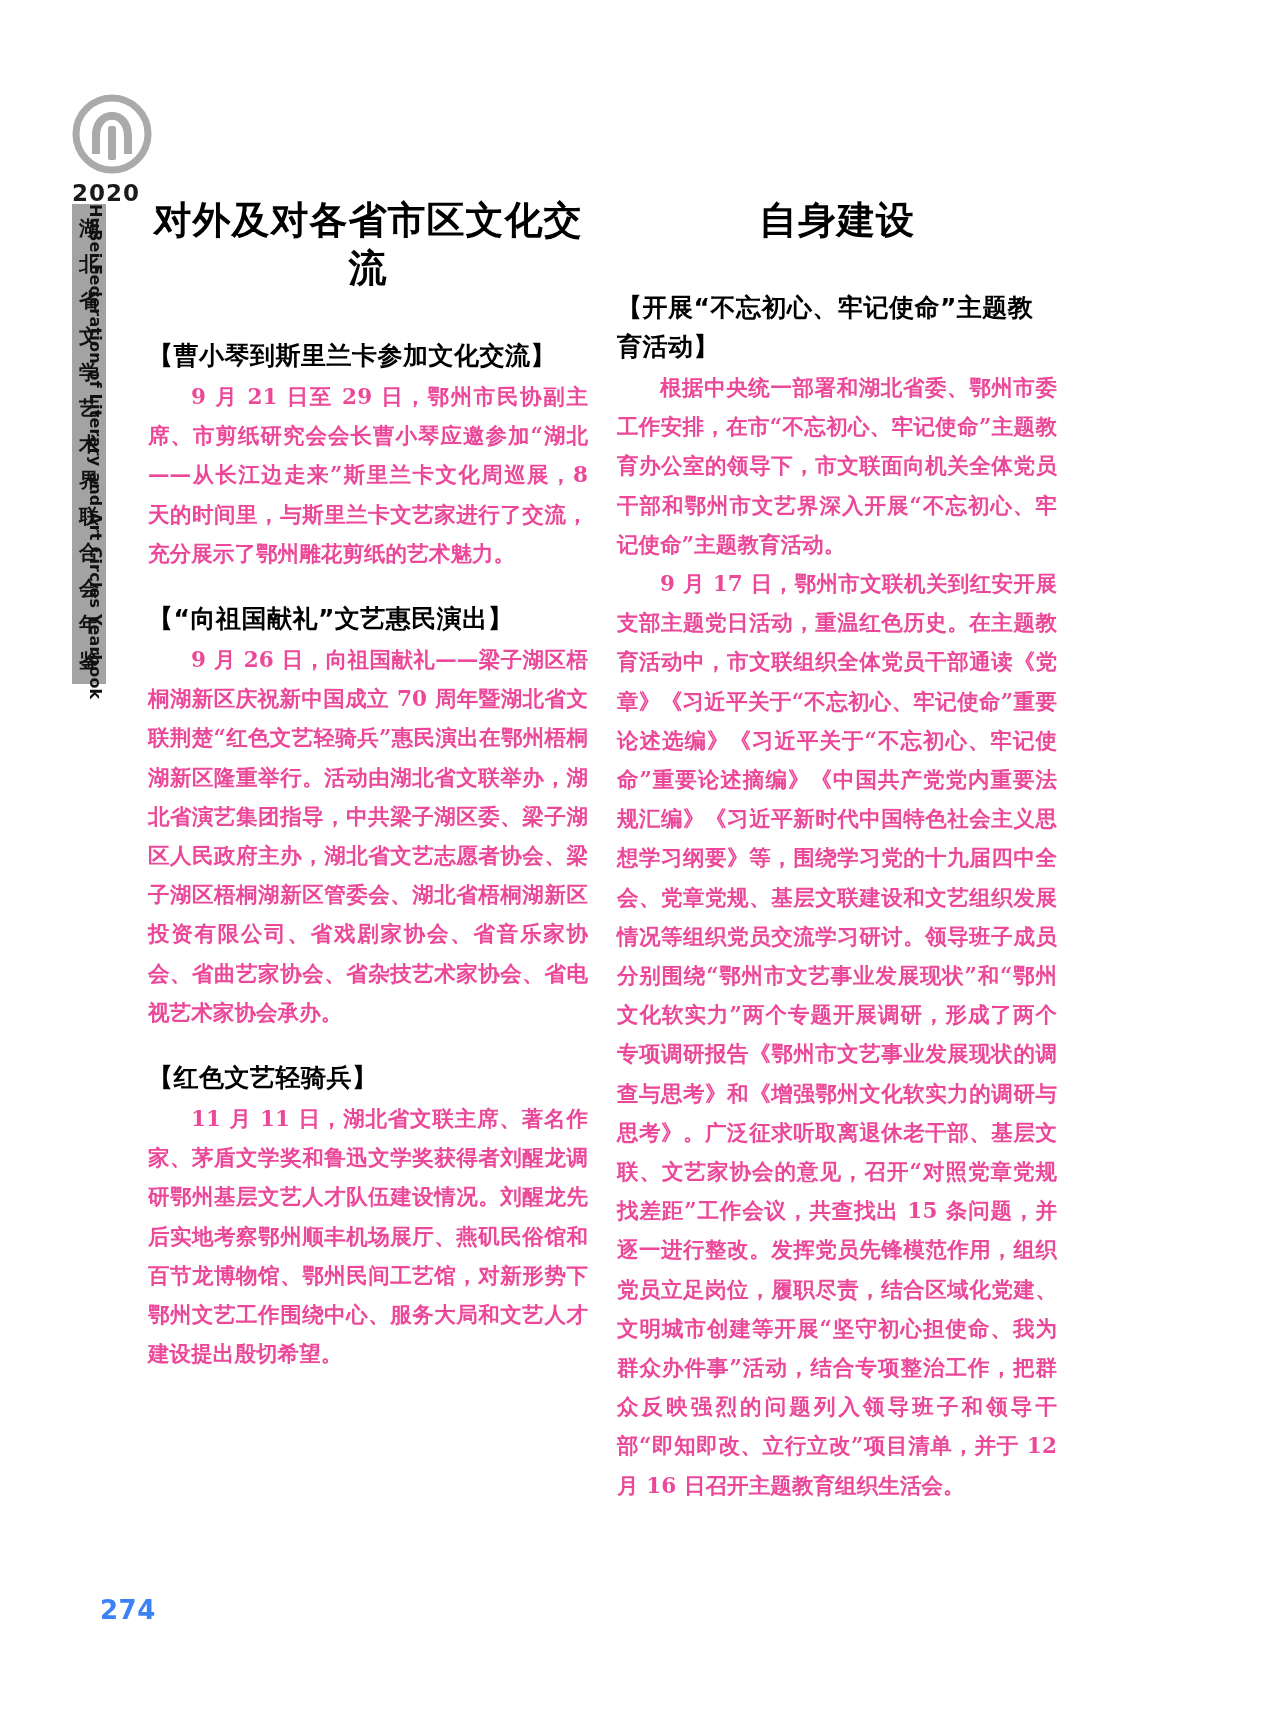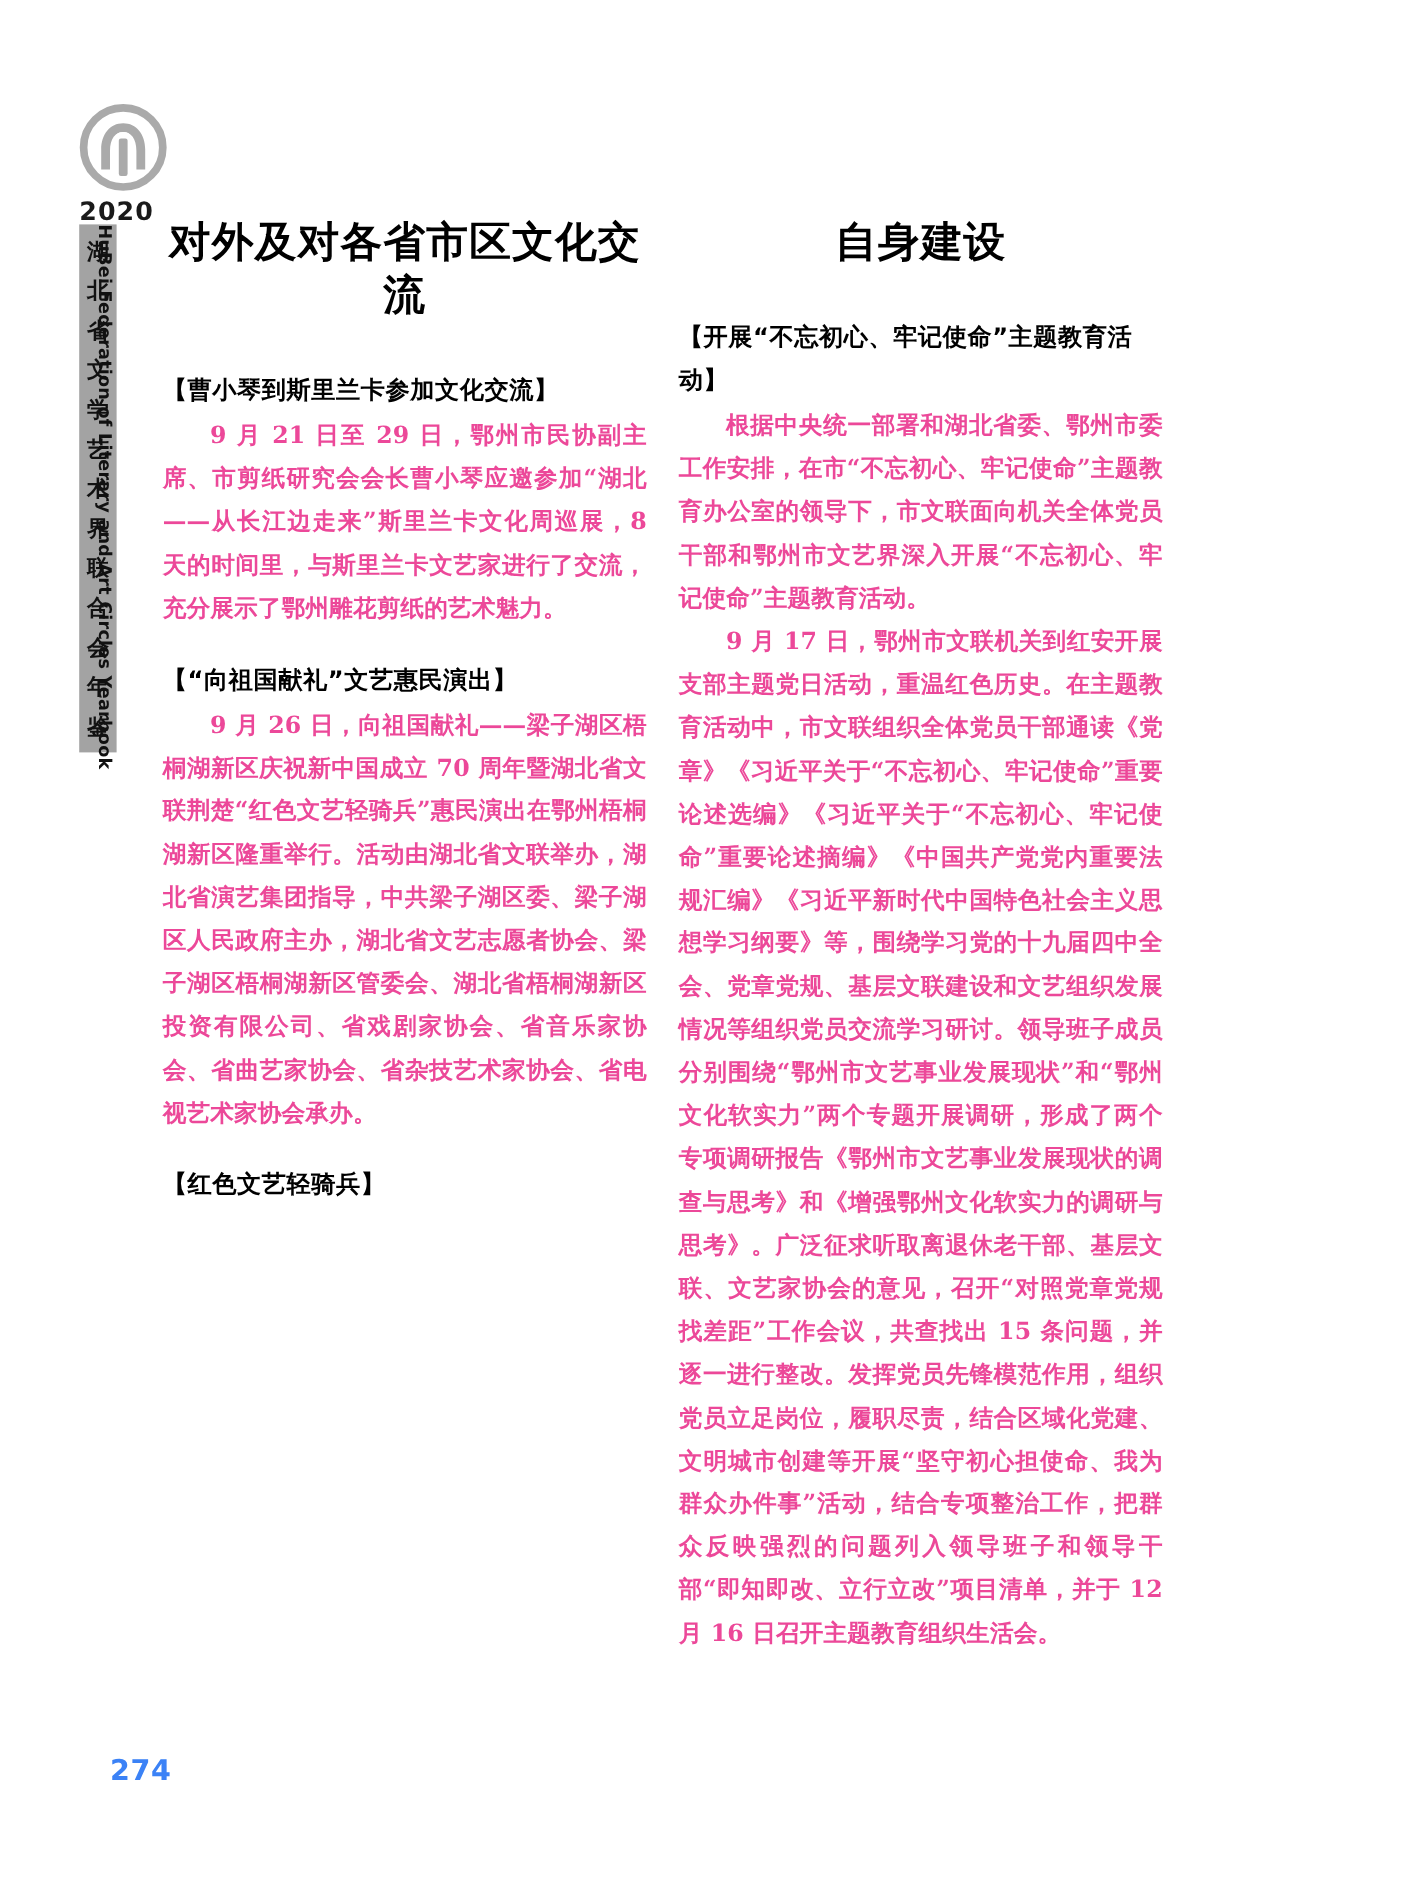--- a/index.html
+++ b/index.html
@@ -102,21 +102,21 @@
     margin: 0 0 44px 0;
     text-align: center;
   }
   .section-title.center { text-align: center; }
 
   .article { margin-bottom: 26px; }
 
   .article-title {
     font-family: "DejaVu Sans", sans-serif;
     font-weight: 700;
-    font-size: 22px;
+    font-size: 25px;
     line-height: 39px;
     color: #000;
     margin: 0 0 2px 0;
     letter-spacing: 0.5px;
   }
 
   .para {
     font-family: "DejaVu Serif", "Liberation Serif", serif;
     font-weight: 700;
     font-size: 21.5px;
@@ -174,20 +174,21 @@
       <p class="para">9 月 21 日至 29 日，鄂州市民协副主席、市剪纸研究会会长曹小琴应邀参加“湖北——从长江边走来”斯里兰卡文化周巡展，8 天的时间里，与斯里兰卡文艺家进行了交流，充分展示了鄂州雕花剪纸的艺术魅力。</p>
     </div>
 
     <div class="article">
       <h2 class="article-title">【“向祖国献礼”文艺惠民演出】</h2>
       <p class="para">9 月 26 日，向祖国献礼——梁子湖区梧桐湖新区庆祝新中国成立 70 周年暨湖北省文联荆楚“红色文艺轻骑兵”惠民演出在鄂州梧桐湖新区隆重举行。活动由湖北省文联举办，湖北省演艺集团指导，中共梁子湖区委、梁子湖区人民政府主办，湖北省文艺志愿者协会、梁子湖区梧桐湖新区管委会、湖北省梧桐湖新区投资有限公司、省戏剧家协会、省音乐家协会、省曲艺家协会、省杂技艺术家协会、省电视艺术家协会承办。</p>
     </div>
 
     <div class="article">
       <h2 class="article-title">【红色文艺轻骑兵】</h2>
+      <p class="para">11 月 11 日，湖北省文联主席、著名作家、茅盾文学奖和鲁迅文学奖获得者刘醒龙调研鄂州基层文艺人才队伍建设情况。刘醒龙先后实地考察鄂州顺丰机场展厅、燕矶民俗馆和百节龙博物馆、鄂州民间工艺馆，对新形势下鄂州文艺工作围绕中心、服务大局和文艺人才建设提出殷切希望。</p>
     </div>
   </div>
 
   <div class="col col-right">
     <h1 class="section-title center">自身建设</h1>
 
     <div class="article">
       <h2 class="article-title">【开展“不忘初心、牢记使命”主题教育活动】</h2>
       <p class="para">根据中央统一部署和湖北省委、鄂州市委工作安排，在市“不忘初心、牢记使命”主题教育办公室的领导下，市文联面向机关全体党员干部和鄂州市文艺界深入开展“不忘初心、牢记使命”主题教育活动。</p>
       <p class="para tight">9 月 17 日，鄂州市文联机关到红安开展支部主题党日活动，重温红色历史。在主题教育活动中，市文联组织全体党员干部通读《党章》《习近平关于“不忘初心、牢记使命”重要论述选编》《习近平关于“不忘初心、牢记使命”重要论述摘编》《中国共产党党内重要法规汇编》《习近平新时代中国特色社会主义思想学习纲要》等，围绕学习党的十九届四中全会、党章党规、基层文联建设和文艺组织发展情况等组织党员交流学习研讨。领导班子成员分别围绕“鄂州市文艺事业发展现状”和“鄂州文化软实力”两个专题开展调研，形成了两个专项调研报告《鄂州市文艺事业发展现状的调查与思考》和《增强鄂州文化软实力的调研与思考》。广泛征求听取离退休老干部、基层文联、文艺家协会的意见，召开“对照党章党规找差距”工作会议，共查找出 15 条问题，并逐一进行整改。发挥党员先锋模范作用，组织党员立足岗位，履职尽责，结合区域化党建、文明城市创建等开展“坚守初心担使命、我为群众办件事”活动，结合专项整治工作，把群众反映强烈的问题列入领导班子和领导干部“即知即改、立行立改”项目清单，并于 12 月 16 日召开主题教育组织生活会。</p>

